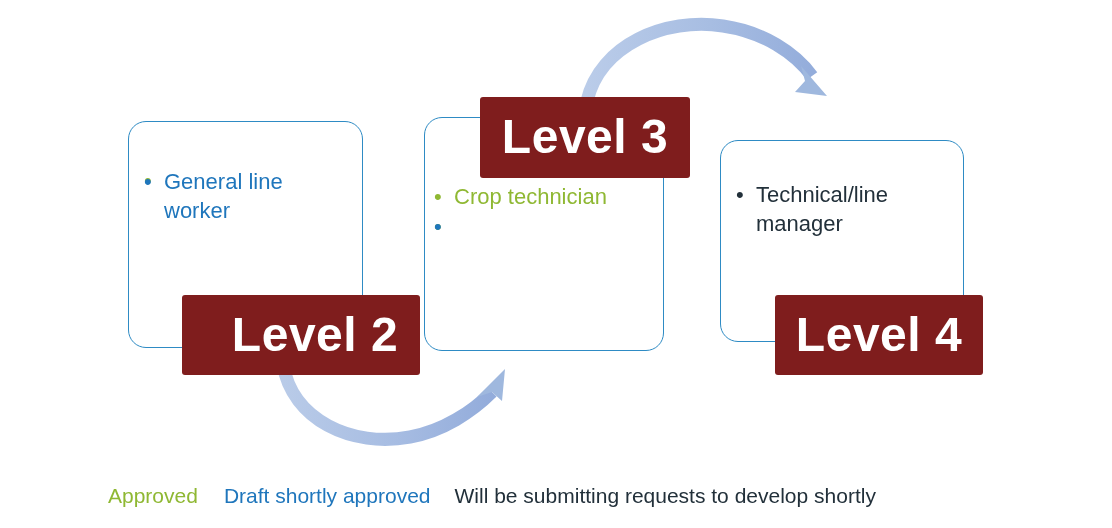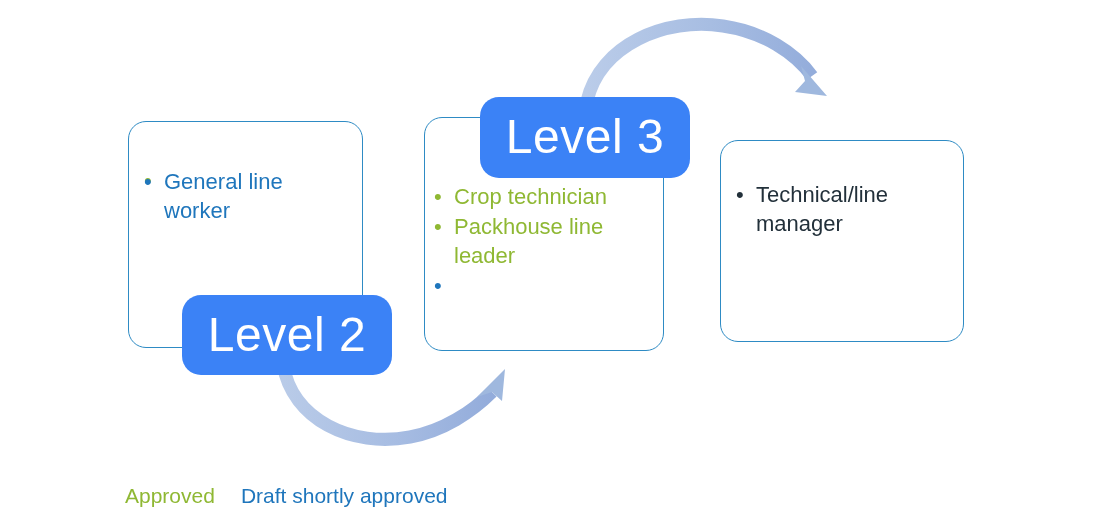--- a/index.html
+++ b/index.html
@@ -60,46 +60,47 @@
   .txt-blue  { color: #1F76BC; }
   .txt-dark  { color: #22303A; }
 
   #list-level2 { left: 138px; top: 166px; width: 215px; }
   #list-level3 { left: 428px; top: 182px; width: 230px; }
   #list-level4 { left: 730px; top: 180px; width: 230px; }
 
   
   .badge {
     position: absolute;
-    background: #3b82f6;
-    border-radius: 19px;
+    background: #7f1d1d;
+    border-radius: 3px;
     color: #ffffff;
     font-size: 48px;
     line-height: 80px;
     text-align: center;
     letter-spacing: 0.5px;
     z-index: 6;
+    font-weight: bold;
   }
-  #badge-level2 { left: 182px; top: 295px; width: 210px; height: 80px; }
+  #badge-level2 { left: 182px; top: 295px; width: 210px; height: 80px; padding-left: 28px; }
   #badge-level3 { left: 480px; top: 97px;  width: 210px; height: 81px; }
   #badge-level4 { left: 775px; top: 295px; width: 208px; height: 80px; }
 
   
   #arrows {
     position: absolute;
     left: 0; top: 0;
     width: 1112px;
     height: 528px;
     z-index: 1;
   }
 
   
   #legend {
     position: absolute;
-    left: 125px;
+    left: 108px;
     top: 483px;
     height: 30px;
     display: flex;
     align-items: baseline;
     white-space: nowrap;
     z-index: 4;
   }
   #legend .legend-item {
     font-size: 21px;
     line-height: 26px;
@@ -157,39 +158,40 @@
 
   <div class="card" id="card-level3"></div>
 
   <ul class="bullets" id="list-level3">
     <li>
       <span class="bullet-dot txt-green">•</span>
       <span class="txt-green">Crop technician</span>
     </li>
     <li>
       <span class="bullet-dot txt-green">•</span>
-      <span class="txt-green">Packhouse line leader</span>
     </li>
     <li>
       <span class="bullet-dot txt-blue">•</span>
     </li>
   </ul>
 
   <div class="badge" id="badge-level3">Level 3</div>
 
   <div class="card" id="card-level4"></div>
 
   <ul class="bullets" id="list-level4">
     <li>
       <span class="bullet-dot txt-dark">•</span>
       <span class="txt-dark">Technical/line manager</span>
     </li>
   </ul>
 
+  <div class="badge" id="badge-level4">Level 4</div>
 
   <div id="legend">
     <span class="legend-item txt-green">Approved</span>
     <span class="legend-gap-1"></span>
     <span class="legend-item txt-blue">Draft shortly approved</span>
     <span class="legend-gap-2"></span>
+    <span class="legend-item txt-dark">Will be submitting requests to develop shortly</span>
   </div>
 
 </div>
 
 </body></html>

